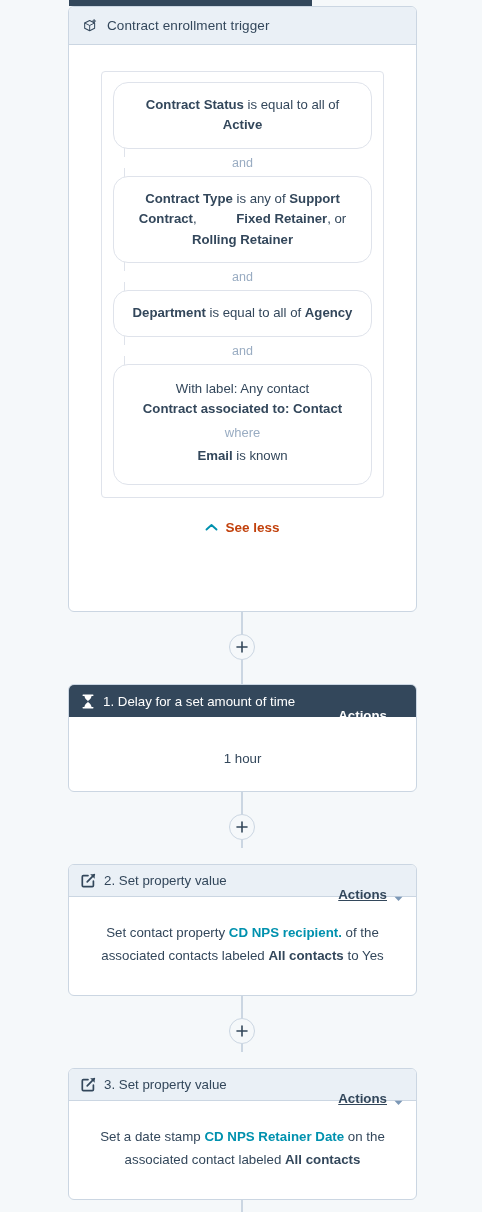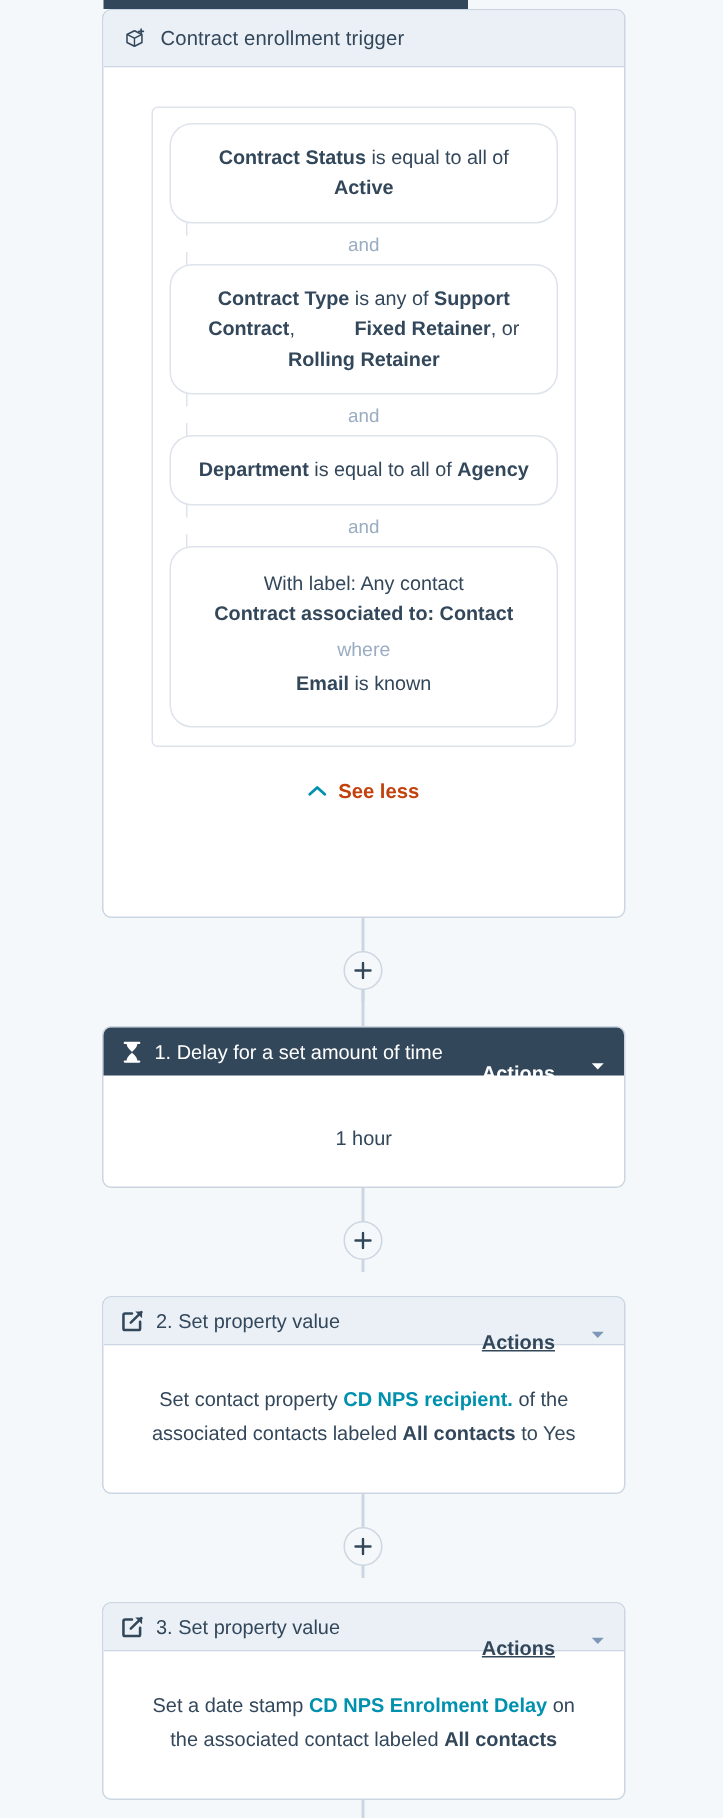--- a/index.html
+++ b/index.html
@@ -170,22 +170,22 @@
     gap: 8px;
     border-radius: 5px 5px 0 0;
   }
   .step-header .step-title {
     font-size: 13.3px;
     flex: 1;
   }
   .step-header .actions {
     font-size: 13.3px;
     display: flex;
-    align-items: flex-start;
-    gap: 24px;
+    align-items: flex-end;
+    gap: 7px;
     cursor: pointer;
     margin-top: 28px;
   }
   .step-header .actions .lbl { text-decoration: underline; font-weight: bold; }
 
   .header-dark {
     background: #33475b;
     color: #ffffff;
   }
   .header-dark .actions .lbl { color: #ffffff; }
@@ -344,17 +344,17 @@
       </span>
       <span class="step-title">3. Set property value</span>
       <span class="actions">
         <span class="lbl">Actions</span>
         <svg width="9" height="6" viewBox="0 0 9 6">
           <path d="M0.5 0.8 L4.5 5 L8.5 0.8 Z" fill="#7c98b6"></path>
         </svg>
       </span>
     </div>
     <div class="step-body">
-      <span><span>Set a date stamp </span><span class="link">CD NPS Enrolment Delay</span><span> on the associated contact labeled </span><span style="font-weight: bold;">All contacts</span></span>
+      <span><span>Set a date stamp </span><span class="link">CD NPS Retainer Date</span><span> on the associated contact labeled </span><span style="font-weight: bold;">All contacts</span></span>
     </div>
   </div>
 
 </div>
 
 </body></html>

